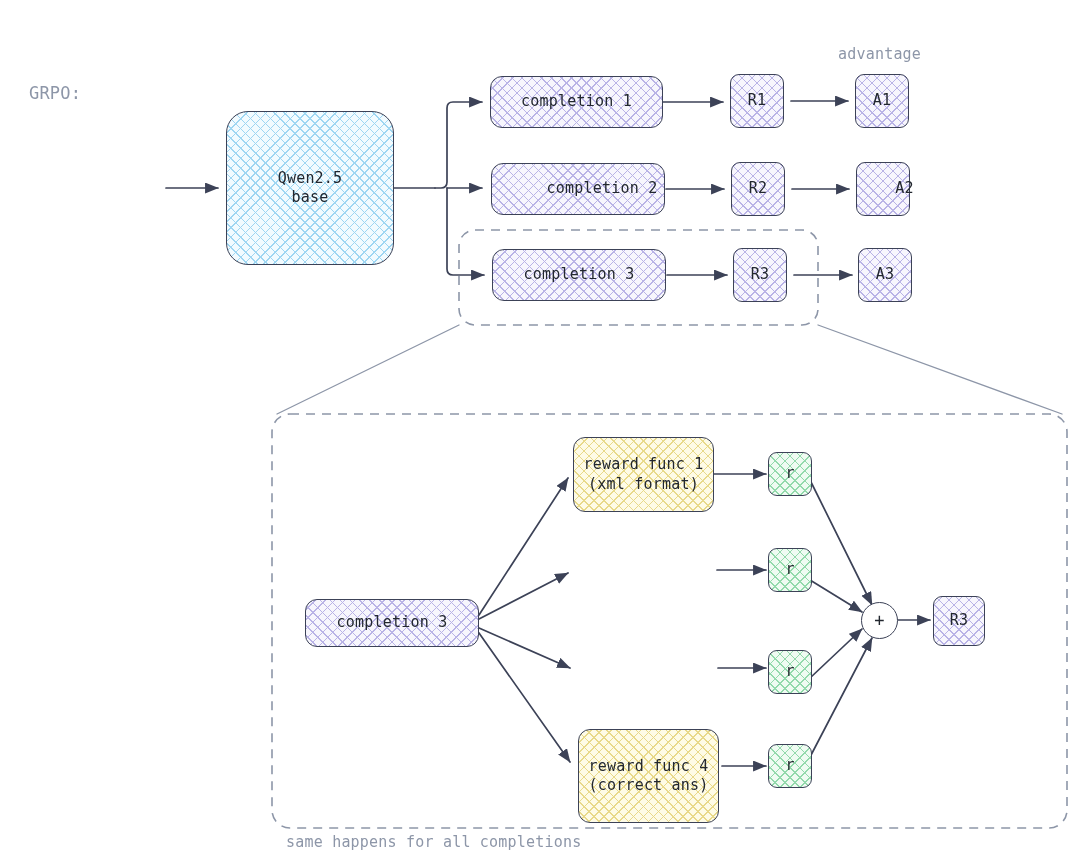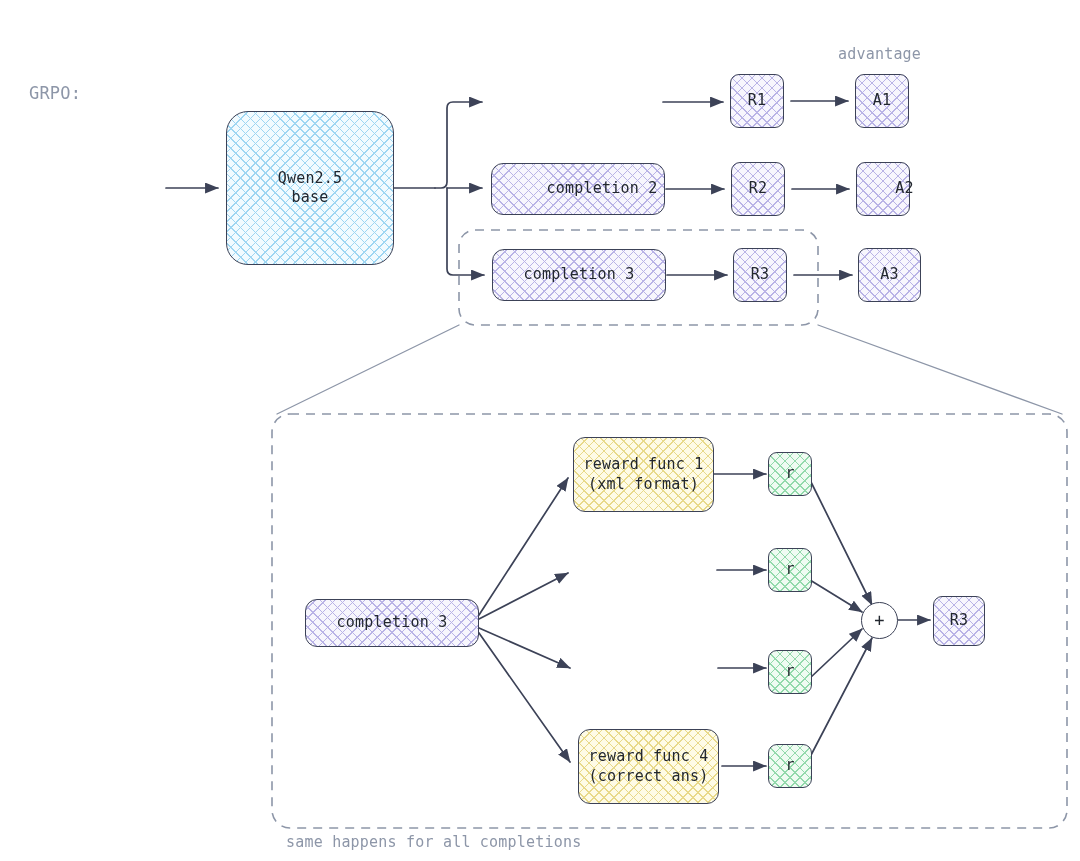--- a/index.html
+++ b/index.html
@@ -154,20 +154,23 @@
 
 
   <div class="caption" style="left:838px; top:44px;">advantage</div>
 
 
   <div class="node fill-blue" style="left:226px; top:111px; width:168px; height:154px; border-radius:22px;">
     <span>Qwen2.5
 base</span>
   </div>
 
+  <div class="node fill-purple" style="left:490px; top:76px; width:173px; height:52px;">
+    <span>completion 1</span>
+  </div>
   <div class="node fill-purple" style="left:491px; top:163px; width:174px; height:52px;padding-left:48px;">
     <span>completion 2</span>
   </div>
   <div class="node fill-purple" style="left:492px; top:249px; width:174px; height:52px;">
     <span>completion 3</span>
   </div>
 
   <div class="node small fill-purple" style="left:730px; top:74px; width:54px; height:54px;">
     <span>R1</span>
   </div>
@@ -177,33 +180,33 @@
   <div class="node small fill-purple" style="left:733px; top:248px; width:54px; height:54px;">
     <span>R3</span>
   </div>
 
   <div class="node small fill-purple" style="left:855px; top:74px; width:54px; height:54px;">
     <span>A1</span>
   </div>
   <div class="node small fill-purple" style="left:856px; top:162px; width:54px; height:54px;padding-left:43px;">
     <span>A2</span>
   </div>
-  <div class="node small fill-purple" style="left:858px; top:248px; width:63px; height:54px;">
+  <div class="node small fill-purple" style="left:858px; top:248px; width:54px; height:54px;">
     <span>A3</span>
   </div>
 
   <div class="node fill-purple" style="left:305px; top:599px; width:174px; height:48px;">
     <span>completion 3</span>
   </div>
 
   <div class="node fill-yellow" style="left:573px; top:437px; width:141px; height:75px;">
     <span>reward func 1
 (xml format)</span>
   </div>
-  <div class="node fill-yellow" style="left:578px; top:729px; width:141px; height:75px;">
+  <div class="node fill-yellow" style="left:578px; top:729px; width:141px; height:94px;">
     <span>reward func 4
 (correct ans)</span>
   </div>
 
   <div class="node small fill-green" style="left:768px; top:452px; width:44px; height:44px;">
     <span>r</span>
   </div>
   <div class="node small fill-green" style="left:768px; top:548px; width:44px; height:44px;">
     <span>r</span>
   </div>

